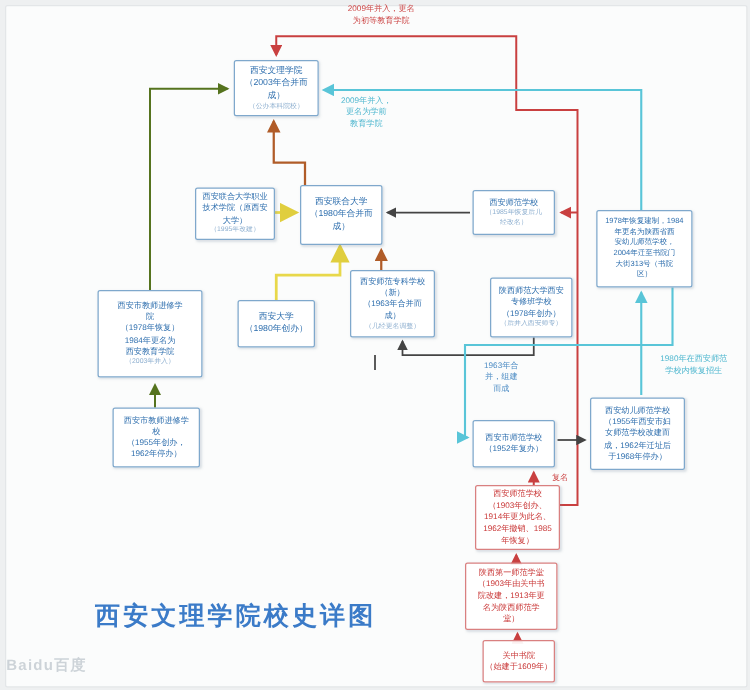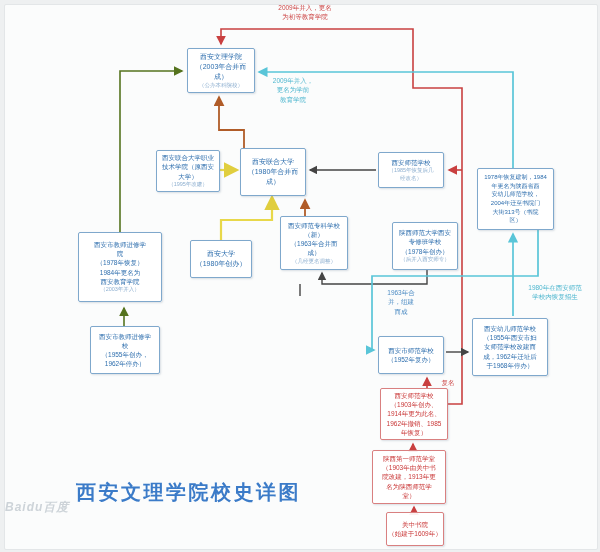--- a/index.html
+++ b/index.html
@@ -33,22 +33,22 @@
   .flabel.red{color:#cc4444;}
   .flabel.cyan{color:#4fb7cf;}
   .flabel.blue{color:#4d8cc4;}
   .chart-title{
     position:absolute;left:76px;top:448px;
     font-size:20px;font-weight:bold;color:#3b7bc8;
     letter-spacing:2.5px;
     margin-top:31px;
   }
   .watermark{
-    position:absolute;left:5px;top:499px;
-    font-size:12px;font-weight:bold;font-style:italic;
+    position:absolute;left:5px;top:524px;
+    font-size:12px;font-weight:bold;
     color:#a8b3bc;opacity:.55;letter-spacing:1px;
   }
 </style>
 </head>
 <body>
 
 <div class="canvas"></div>
 
 <svg class="wires" width="600" height="552" viewBox="0 0 600 552">
   <defs>

